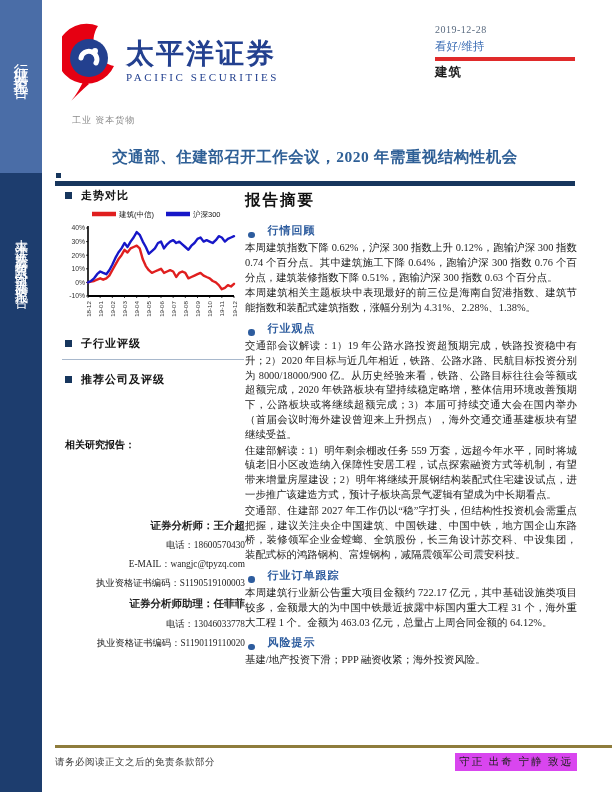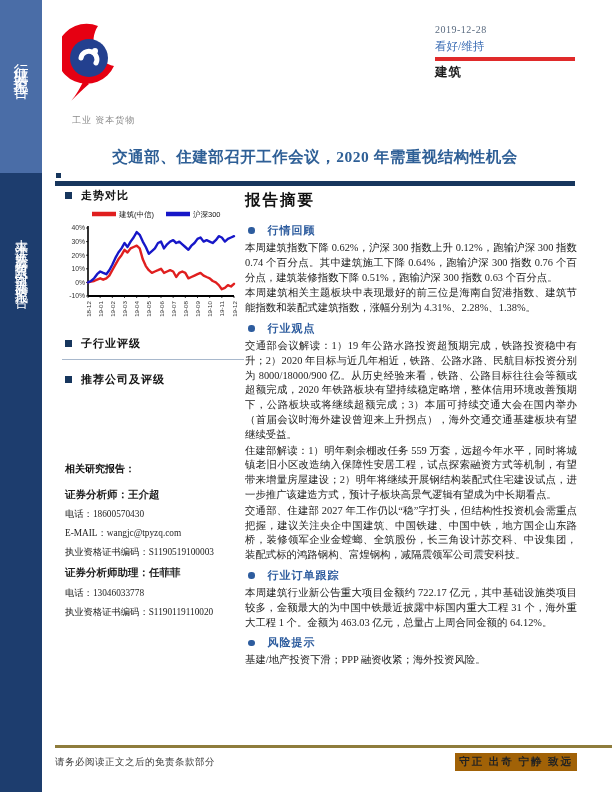--- a/index.html
+++ b/index.html
@@ -26,37 +26,37 @@
   .hi-industry{font-size:12.5px;color:#1c1c1c;font-weight:bold;letter-spacing:1px;}
   .category{position:absolute;left:72px;top:114px;font-size:9px;color:#8c8c8c;letter-spacing:1px;}
   .title{position:absolute;left:55px;top:147px;width:520px;text-align:center;
          font-size:15.5px;font-weight:bold;color:#2e5f96;letter-spacing:.5px;}
   .navy-rule{position:absolute;left:55px;top:181px;width:520px;height:4.5px;background:#17365d;}
   
   .sec-head-left{position:absolute;display:flex;align-items:center;}
   .sq{width:7px;height:7px;background:#17365d;margin-right:9px;flex:0 0 auto;}
   .sec-head-left .lbl{font-size:11px;font-weight:bold;color:#111;letter-spacing:1px;}
   .left-divider{position:absolute;left:62px;top:359px;width:182px;height:1px;background:#a8b8cc;}
-  .related{position:absolute;left:65px;top:438px;font-size:10px;font-weight:bold;color:#111;margin-top:24px;}
-  .an-block{position:absolute;left:65px;top:488px;width:180px;}
+  .related{position:absolute;left:65px;top:438px;font-size:10px;font-weight:bold;color:#111;}
+  .an-block{position:absolute;left:65px;top:519px;width:180px;text-align:right;}
   .an-line{font-size:9.3px;color:#222;margin-bottom:7.5px;line-height:1.25;}
   .an-line.bold{font-size:10.5px;font-weight:bold;margin-bottom:8px;}
   
   .summary{position:absolute;left:245px;top:190px;width:332px;}
   .sum-title{font-size:15.5px;font-weight:bold;color:#111;letter-spacing:2px;margin:0 0 12px 0;}
   .sec{margin:0;}
-  .sec-head{display:flex;align-items:center;margin:5px 0 3px 0;}
+  .sec-head{display:flex;align-items:flex-end;margin:5px 0 3px 0;}
   .dot{width:6.5px;height:6.5px;border-radius:50%;background:#2d5c9e;margin:0 13px 0 3px;flex:0 0 auto;}
   .sec-title{font-size:11px;font-weight:bold;color:#2d5c9e;letter-spacing:1px;}
   .sec p{margin:0 0 1px 0;font-size:10.4px;line-height:14.8px;text-align:justify;color:#1c1c1c;}
   
   .gold-rule{position:absolute;left:55px;top:745px;width:557px;height:2.5px;background:#8e7c3c;}
   .disclaimer{position:absolute;left:55px;top:756px;font-size:9.5px;color:#3a3a3a;letter-spacing:.5px;}
-  .motto{position:absolute;right:35px;top:753px;font-size:10.5px;color:#222;background:#a16207;
-         padding:2px 4px;letter-spacing:2px;font-weight:bold;}
+  .motto{position:absolute;right:35px;top:753px;font-size:10.5px;color:#222;background:#d946ef;
+         padding:2px 4px;letter-spacing:2px;}
   
   .chart-wrap{position:absolute;left:62px;top:204px;}
   svg text{font-family:"Liberation Sans",sans-serif;}
 </style>
 </head>
 <body>
 
 <div class="page">
 
   <div class="sidebar-top">
@@ -68,20 +68,24 @@
   <div class="corner-mark"></div>
 
   <div class="logo">
     <svg width="58" height="86" viewBox="0 0 58 86">
       <path d="M36,8 A30,30 0 1 0 52,48 A26,26 0 0 1 36,8 Z" fill="#e60012"></path>
       <path d="M22,62 C16,74 12,80 8,84 C14,78 20,72 27,66 Z" fill="#e60012"></path>
       <circle cx="27" cy="40" r="19" fill="#23408f"></circle>
       <path d="M19,40 a8,8 0 1 1 15,5" stroke="#ffffff" stroke-width="5" fill="none" stroke-linecap="round"></path>
       <circle cx="33" cy="33" r="3" fill="#ffffff"></circle>
     </svg>
+    <div class="logo-text">
+      <div class="logo-cn">太平洋证券</div>
+      <div class="logo-en">PACIFIC SECURITIES</div>
+    </div>
   </div>
 
   <div class="head-info">
     <div class="hi-date">2019-12-28</div>
     <div class="hi-rating">看好/维持</div>
     <div class="hi-rule"></div>
     <div class="hi-industry">建筑</div>
   </div>
 
   <div class="category">工业 资本货物</div>

